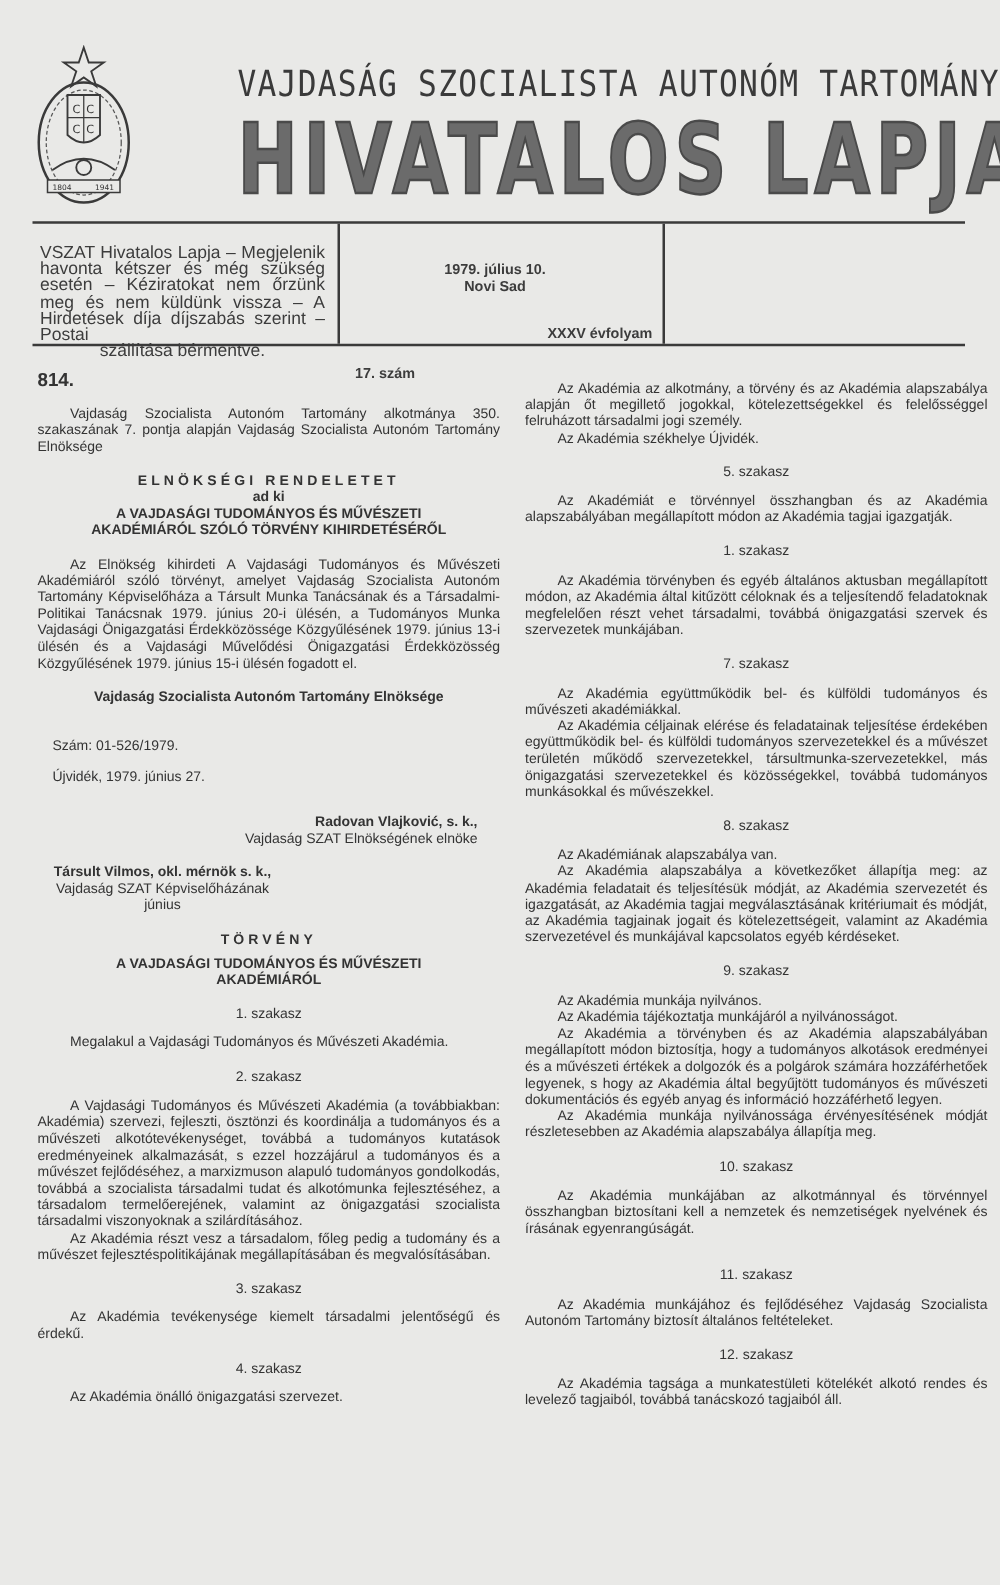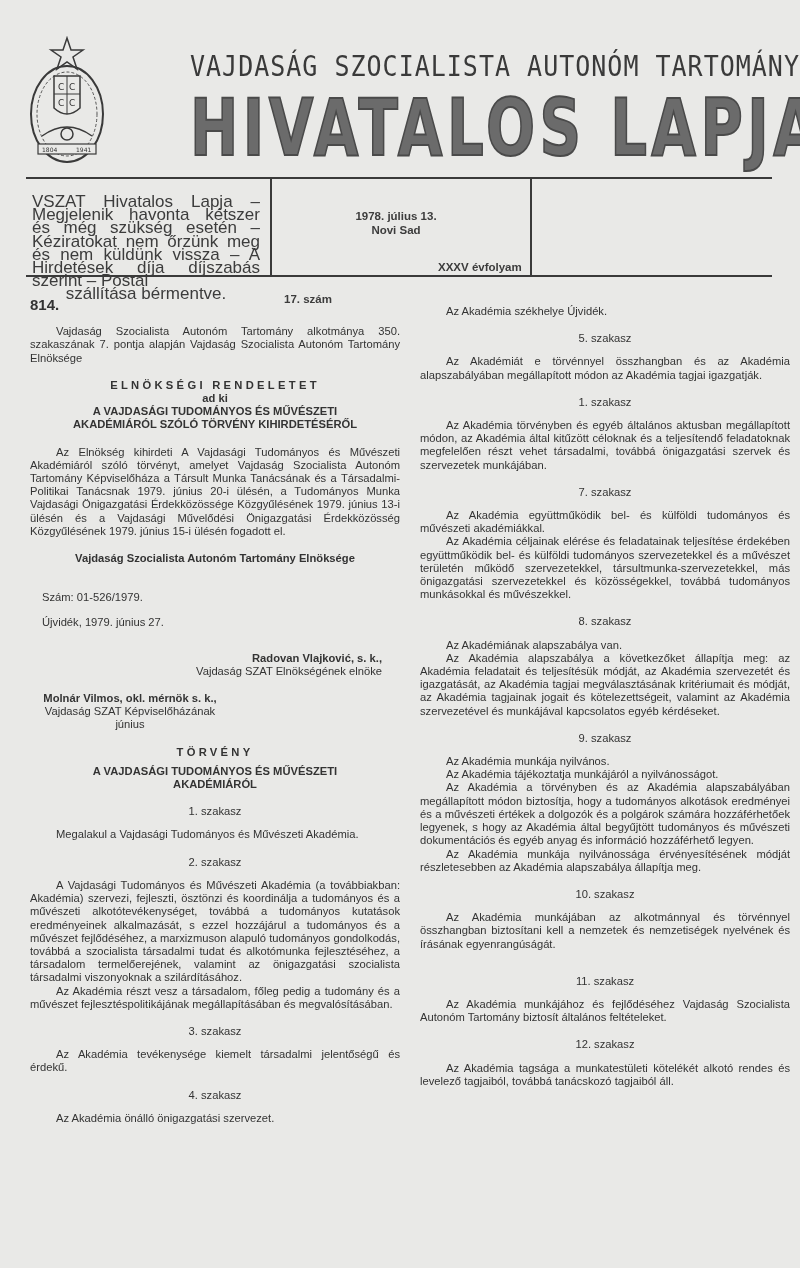--- a/index.html
+++ b/index.html
@@ -30,21 +30,21 @@
     -webkit-text-stroke: 2px #4a4a4a;
   }
 
   
   .infobox {
     position: absolute; left: 26px; top: 177px; width: 746px; height: 96px;
     border-top: 2px solid #3a3a3a; border-bottom: 2px solid #3a3a3a;
   }
   .info-left {
     position: absolute; left: 6px; top: 16px; width: 228px;
-    font-size: 17px; line-height: 13.2px; color: #3c3c3c; text-align: justify;
+    font-size: 14px; line-height: 13.2px; color: #3c3c3c; text-align: justify;
   }
   .info-left .last { text-align: center; display: block; }
   .vline1 { position: absolute; left: 244px; top: 0; width: 2px; height: 96px; background: #3a3a3a; }
   .vline2 { position: absolute; left: 504px; top: 0; width: 2px; height: 96px; background: #3a3a3a; }
   .info-date {
     position: absolute; left: 270px; top: 30px; width: 200px; text-align: center;
     font-size: 11.5px; line-height: 14px; font-weight: bold; color: #3c3c3c;
   }
   .info-issue { position: absolute; left: 258px; top: 82px; font-size: 11.5px; font-weight: bold; color: #3c3c3c; margin-top: 32px; }
   .info-volume { position: absolute; left: 412px; top: 82px; font-size: 11.5px; font-weight: bold; color: #3c3c3c; }
@@ -96,21 +96,21 @@
   <div class="subtitle">VAJDASÁG SZOCIALISTA AUTONÓM TARTOMÁNY</div>
   <div class="title">HIVATALOS LAPJA</div>
 
   <div class="infobox">
     <div class="info-left">
       <span>VSZAT Hivatalos Lapja – Megjelenik havonta kétszer és még szükség esetén – Kéziratokat nem őrzünk meg és nem küldünk vissza – A Hirdetések díja díjszabás szerint – Postai</span>
       <span class="last">szállítása bérmentve.</span>
     </div>
     <div class="vline1"></div>
     <div class="info-date">
-      <div>1978. július 13.</div>
+      <div>1979. július 10.</div>
       <div>Novi Sad</div>
     </div>
     <div class="info-issue">17. szám</div>
     <div class="info-volume">XXXV évfolyam</div>
     <div class="vline2"></div>
   </div>
 
   <div class="col col-left">
     <div class="num">814.</div>
     <p class="p">Vajdaság Szocialista Autonóm Tartomány alkotmánya 350. szakaszának 7. pontja alapján Vajdaság Szocialista Autonóm Tartomány Elnöksége</p>
@@ -123,21 +123,21 @@
     <p class="p">Az Elnökség kihirdeti A Vajdasági Tudományos és Művészeti Akadémiáról szóló törvényt, amelyet Vajdaság Szocialista Autonóm Tartomány Képviselőháza a Társult Munka Tanácsának és a Társadalmi-Politikai Tanácsnak 1979. június 20-i ülésén, a Tudományos Munka Vajdasági Önigazgatási Érdekközössége Közgyűlésének 1979. június 13-i ülésén és a Vajdasági Művelődési Önigazgatási Érdekközösség Közgyűlésének 1979. június 15-i ülésén fogadott el.</p>
     <div class="gap14"></div>
     <p class="center bold">Vajdaság Szocialista Autonóm Tartomány Elnöksége</p>
     <div class="gap14"></div>
     <p class="plain">Szám: 01-526/1979.</p>
     <p class="plain">Újvidék, 1979. június 27.</p>
     <div class="gap10"></div>
     <p class="right-sig bold">Radovan Vlajković, s. k.,</p>
     <p class="right-sig">Vajdaság SZAT Elnökségének elnöke</p>
     <div class="gap14"></div>
-    <p class="left-sig bold">Molnár Vilmos, okl. mérnök s. k.,</p>
+    <p class="left-sig bold">Társult Vilmos, okl. mérnök s. k.,</p>
     <p class="left-sig">Vajdaság SZAT Képviselőházának</p>
     <p class="left-sig">június</p>
     <div class="gap14"></div>
     <p class="center spaced">TÖRVÉNY</p>
     <div class="gap6"></div>
     <p class="center bold">A VAJDASÁGI TUDOMÁNYOS ÉS MŰVÉSZETI</p>
     <p class="center bold">AKADÉMIÁRÓL</p>
 
     <div>
       <p class="sec">1. szakasz</p>
@@ -152,20 +152,21 @@
       <p class="sec">3. szakasz</p>
       <p class="p">Az Akadémia tevékenysége kiemelt társadalmi jelentőségű és érdekű.</p>
     </div>
     <div>
       <p class="sec">4. szakasz</p>
       <p class="p">Az Akadémia önálló önigazgatási szervezet.</p>
     </div>
   </div>
 
   <div class="col col-right">
+    <p class="p">Az Akadémia az alkotmány, a törvény és az Akadémia alapszabálya alapján őt megillető jogokkal, kötelezettségekkel és felelősséggel felruházott társadalmi jogi személy.</p>
     <p class="p">Az Akadémia székhelye Újvidék.</p>
 
     <div>
       <p class="sec">5. szakasz</p>
       <p class="p">Az Akadémiát e törvénnyel összhangban és az Akadémia alapszabályában megállapított módon az Akadémia tagjai igazgatják.</p>
     </div>
     <div>
       <p class="sec">1. szakasz</p>
       <p class="p">Az Akadémia törvényben és egyéb általános aktusban megállapított módon, az Akadémia által kitűzött céloknak és a teljesítendő feladatoknak megfelelően részt vehet társadalmi, továbbá önigazgatási szervek és szervezetek munkájában.</p>
     </div>

